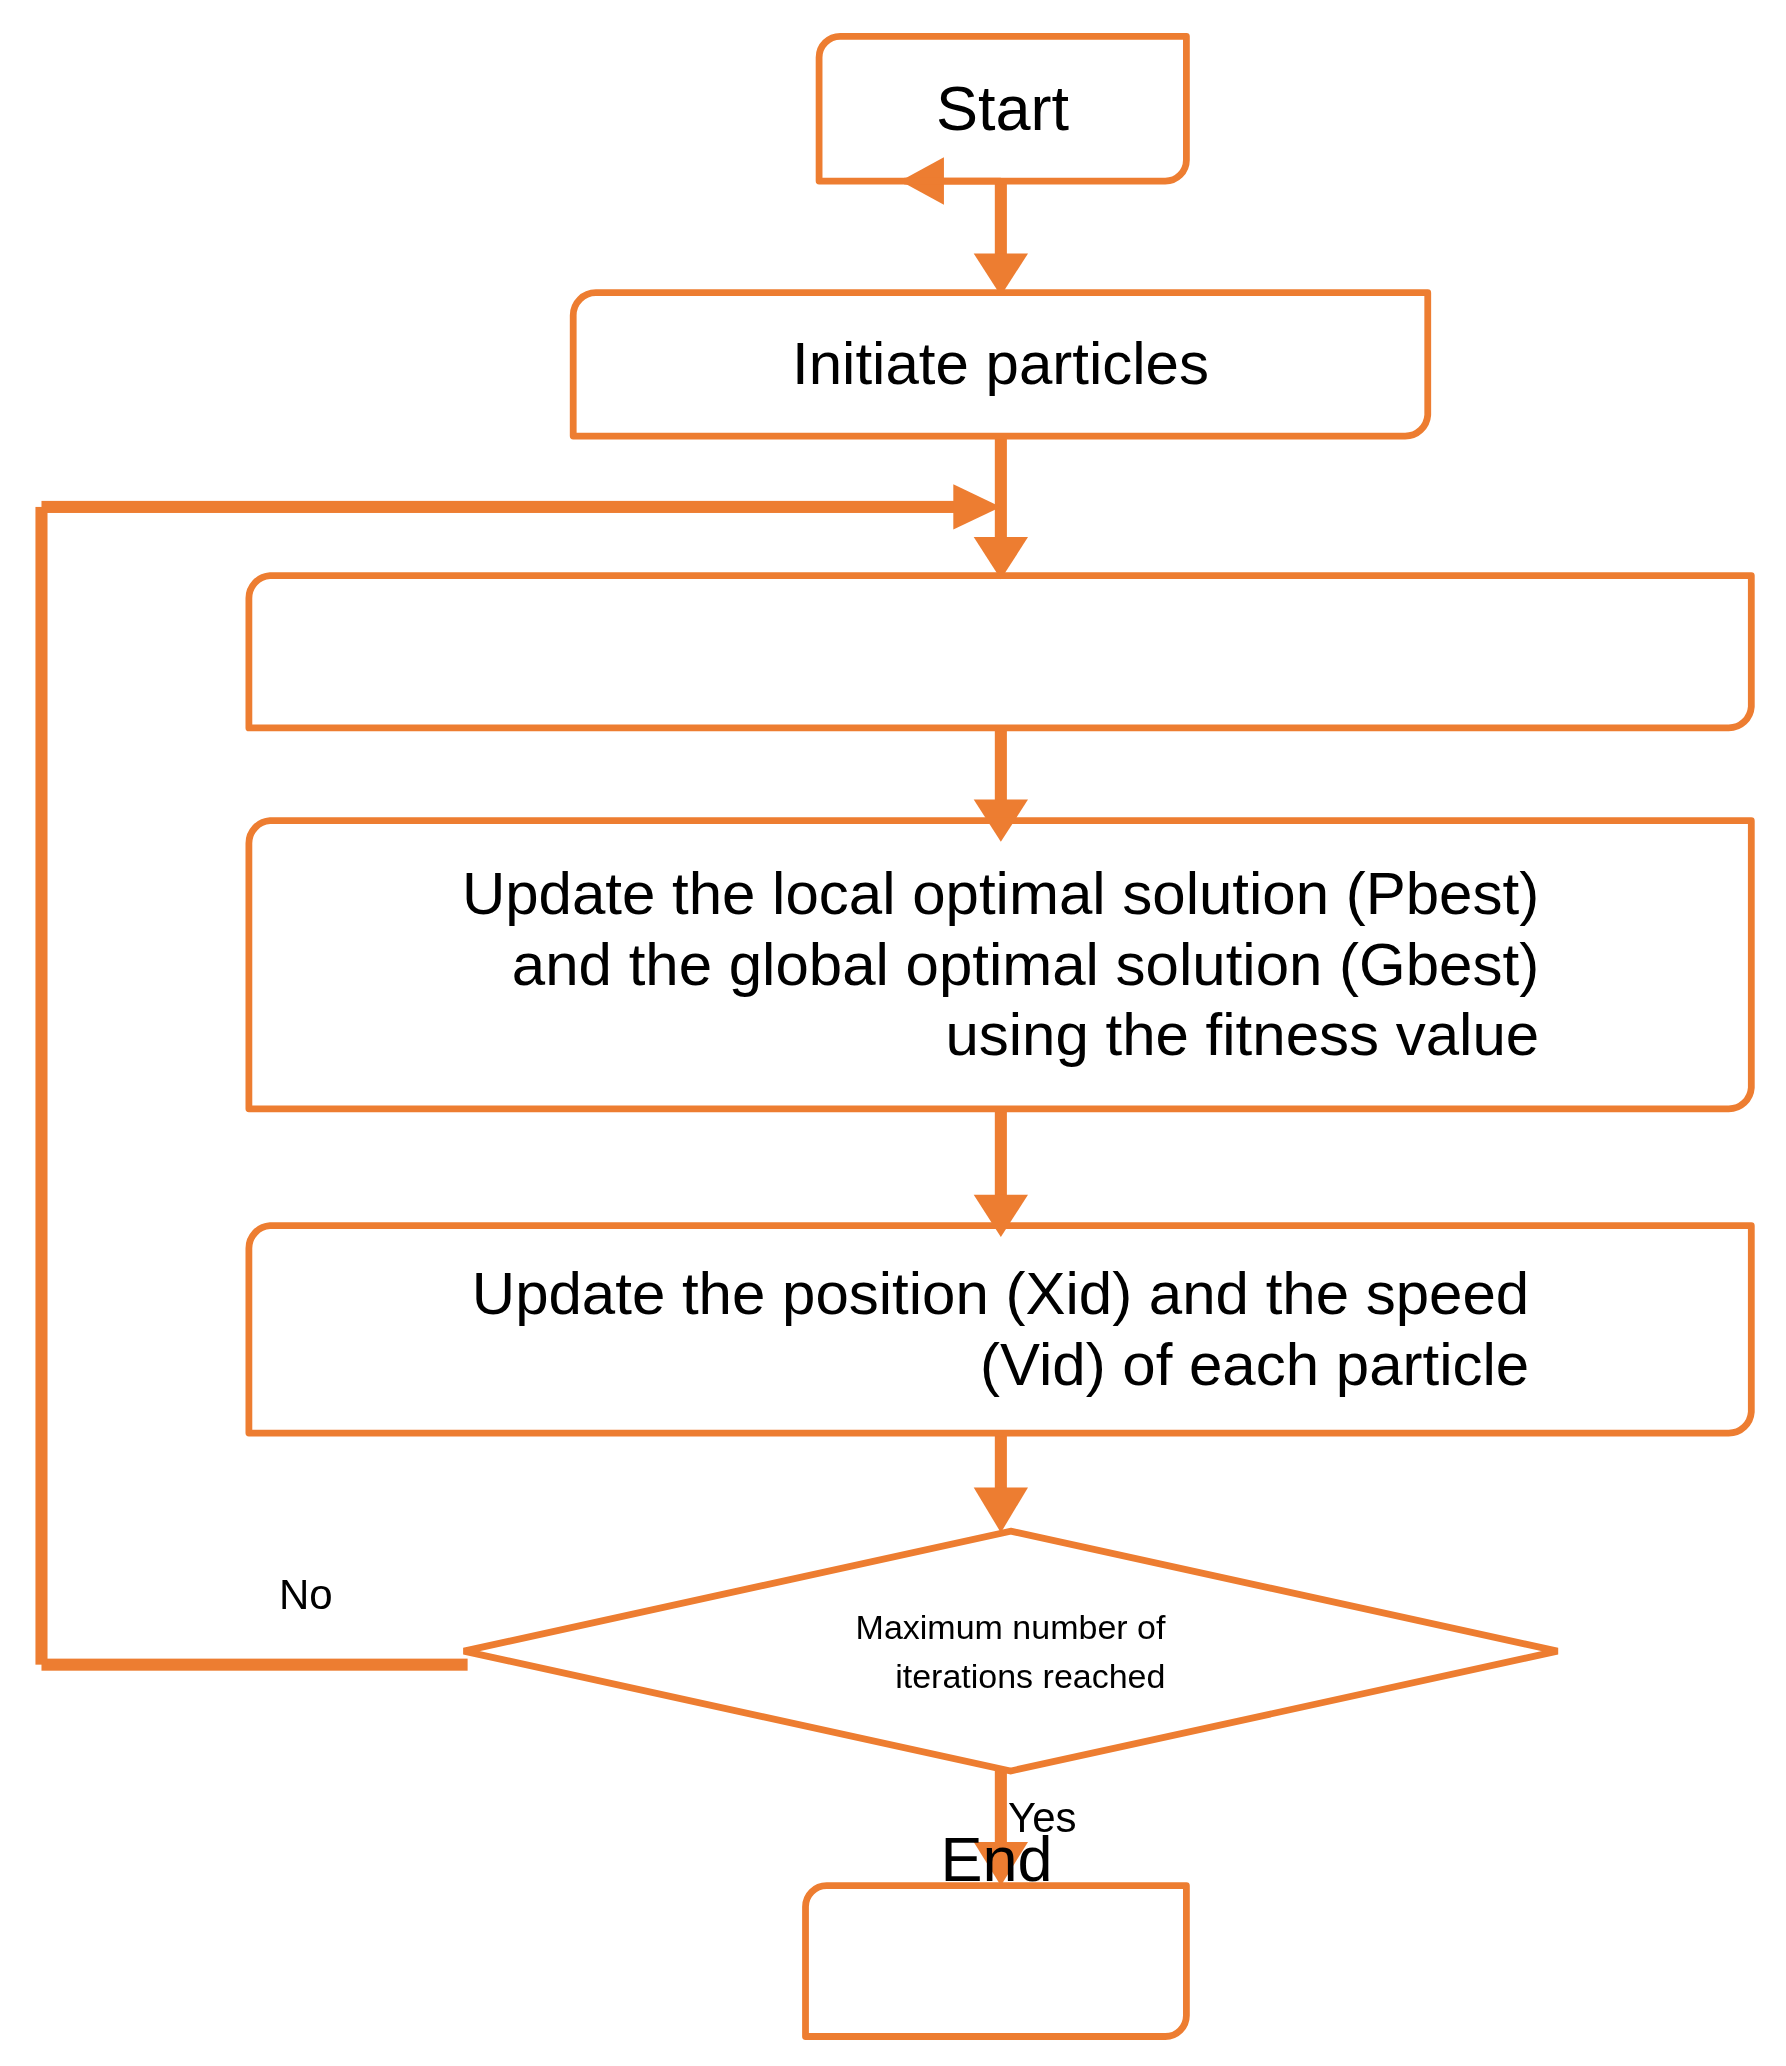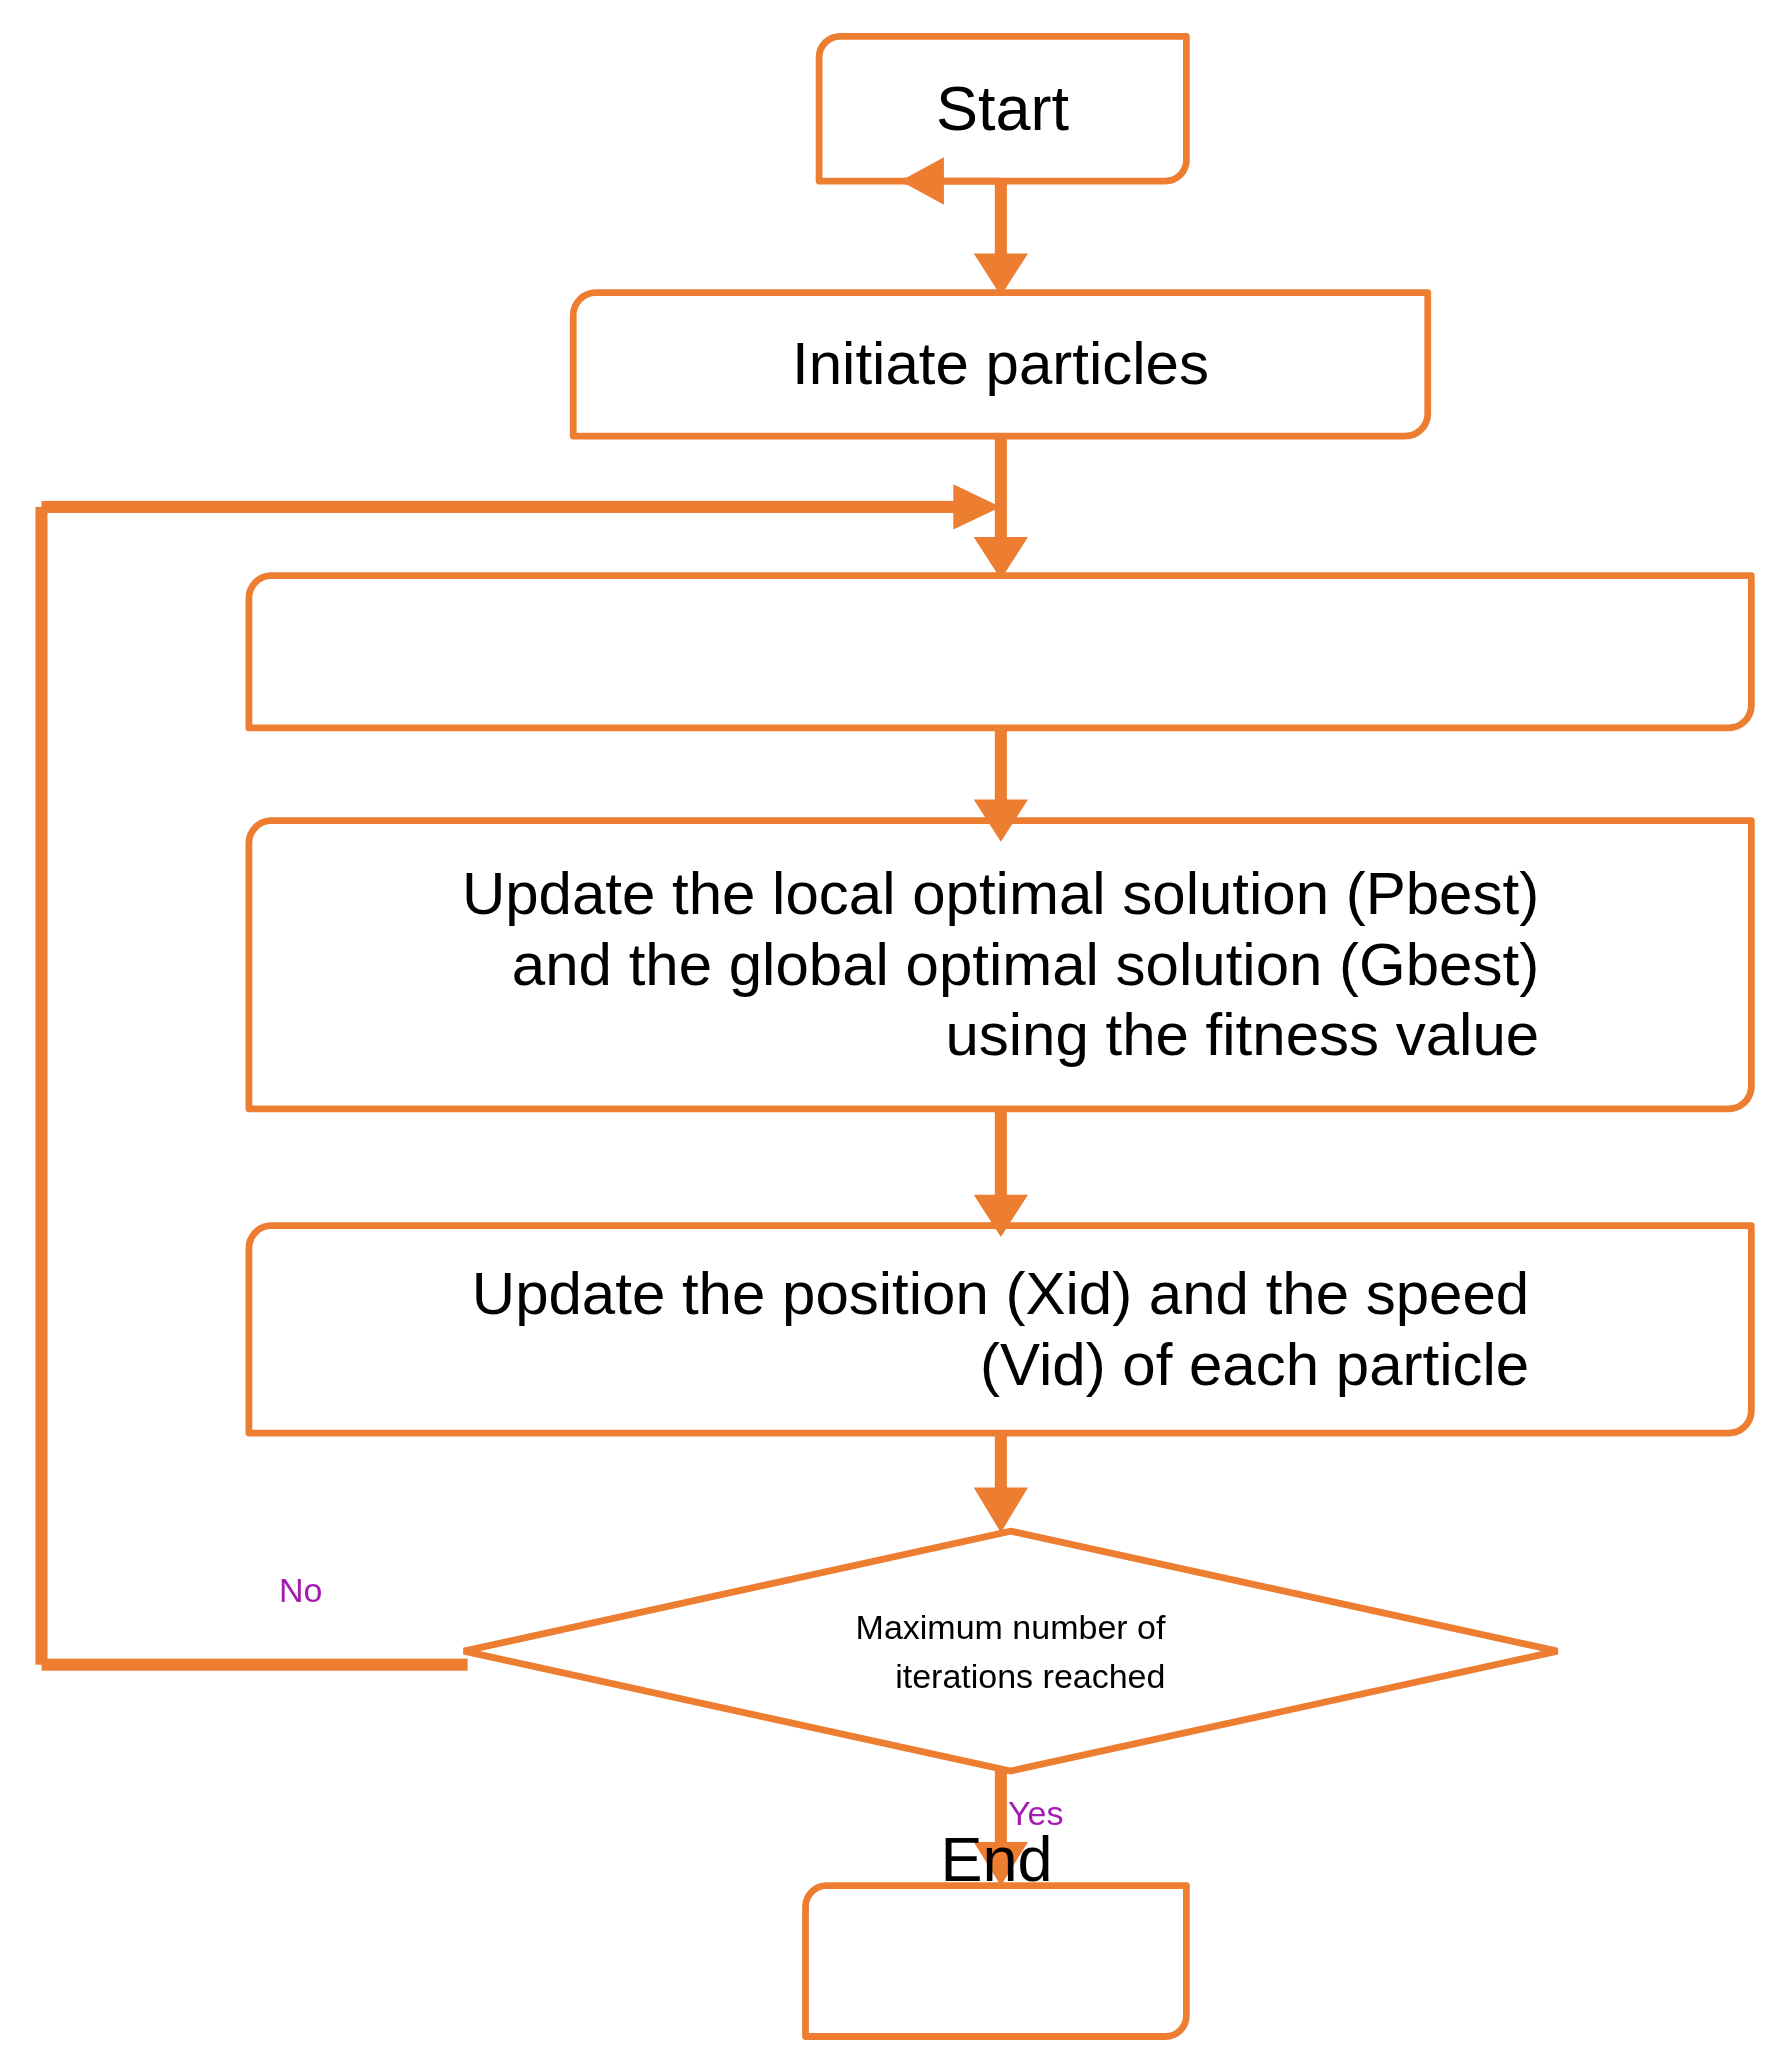--- a/index.html
+++ b/index.html
@@ -34,22 +34,22 @@
     line-height: 1.18;
     white-space: pre-line;
     font-family: "Liberation Sans", sans-serif;
     pointer-events: none;
   }
   .terminator-label { font-size: 63px; }
   .process-label    { font-size: 60px; }
   .decision-label   { font-size: 34px; line-height: 1.45; }
   .edge-label {
     position: absolute;
-    color: #a21caf;
-    font-size: 34px;
+    color: #000000;
+    font-size: 42px;
     font-family: "Liberation Sans", sans-serif;
     white-space: nowrap;
   }
 </style>
 </head>
 <body>
 
 <div id="canvas">
 
   <svg id="flow-svg" viewBox="0 0 2368 2739" xmlns="http://www.w3.org/2000/svg">

